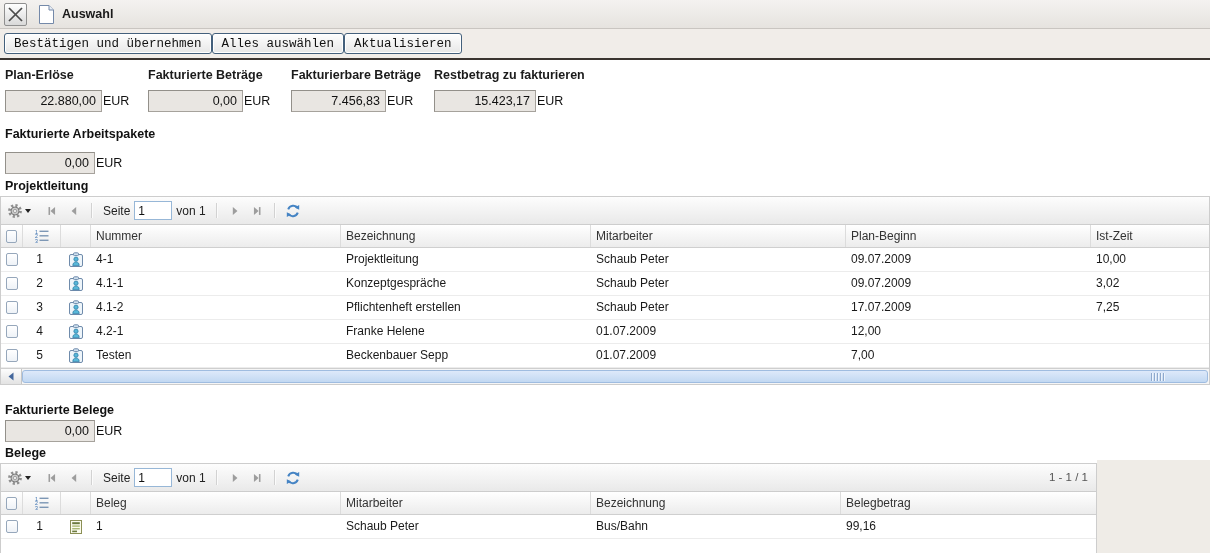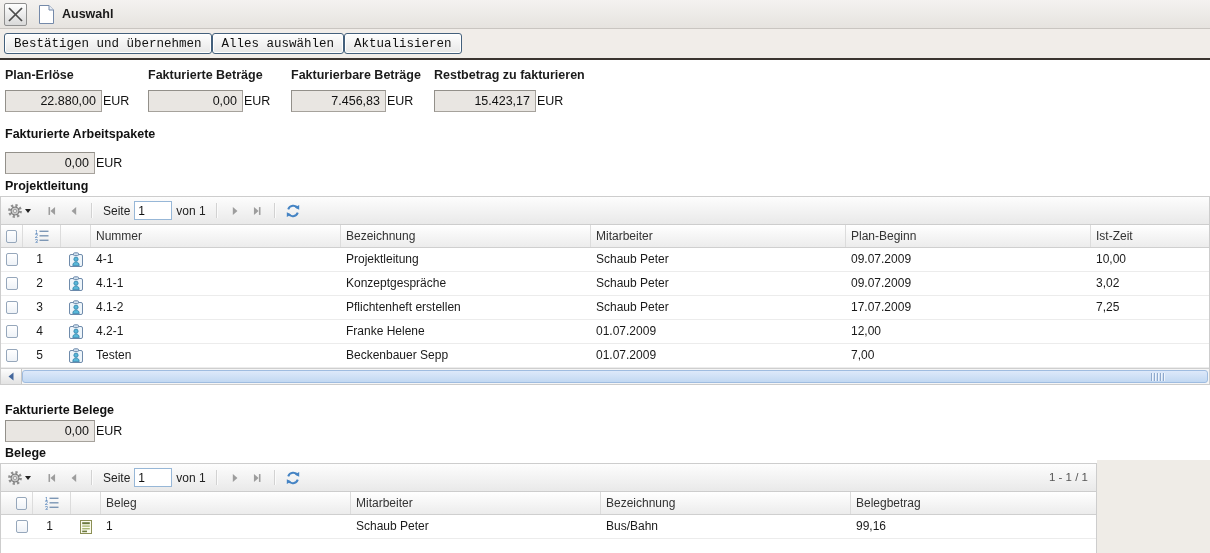--- a/index.html
+++ b/index.html
@@ -44,21 +44,21 @@
   .page-input{width:30px;height:17px;border:1px solid #97b7d7;font-family:inherit;font-size:12px;padding:0 3px;color:#111;}
   .pdisplay{position:absolute;right:8px;top:0;line-height:26px;font-size:11.5px;color:#555;}
 
   .hdr{background:linear-gradient(#ffffff,#ececec);border-bottom:1px solid #cfcfcf;box-sizing:border-box;height:23px;}
   .hcell{line-height:22px;padding:0 5px;color:#333;border-right:1px solid #dcdcdc;box-sizing:border-box;
          overflow:hidden;white-space:nowrap;cursor:pointer;}
   .hcell.icon-c{cursor:default;}
   .row{height:24px;border-bottom:1px solid #ececec;box-sizing:border-box;background:#fff;cursor:pointer;}
   .cell{line-height:23px;padding:0 5px;overflow:hidden;white-space:nowrap;color:#1a1a1a;}
   .g1{display:grid;grid-template-columns:22px 38px 30px 250px 250px 255px 245px 1fr;}
-  .g2{display:grid;grid-template-columns:22px 38px 30px 250px 250px 250px 1fr;padding-left:10px;}
+  .g2{display:grid;grid-template-columns:22px 38px 30px 250px 250px 250px 1fr;}
   .cb-c{display:flex;align-items:center;justify-content:center;}
   .num-c{text-align:right;padding-right:18px;}
   .icon-c{display:flex;align-items:center;justify-content:center;}
   .checkbox{width:13px;height:13px;border:1px solid #96a7bb;border-radius:2px;background:linear-gradient(#ffffff,#eef2f7);box-sizing:border-box;cursor:pointer;}
 
   
   .hscroll{position:relative;height:16px;border-top:1px solid #cfcfcf;background:#f5f5f5;box-sizing:border-box;}
   .hs-btn{position:absolute;left:0;top:0;width:20px;height:15px;border-right:1px solid #c6c6c6;
           background:linear-gradient(#fdfdfd,#e3e3e3);display:flex;align-items:center;justify-content:center;cursor:pointer;}
   .hs-thumb{position:absolute;left:21px;right:1px;top:1px;height:13px;border:1px solid #9fbce0;border-radius:3px;

